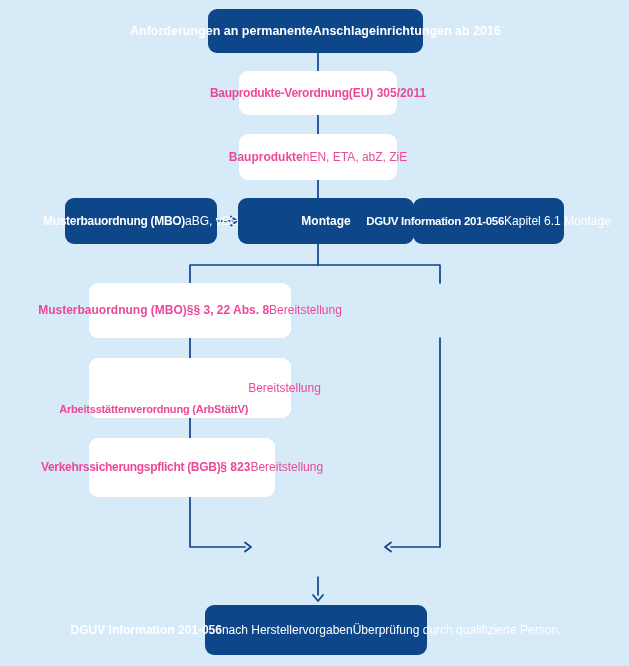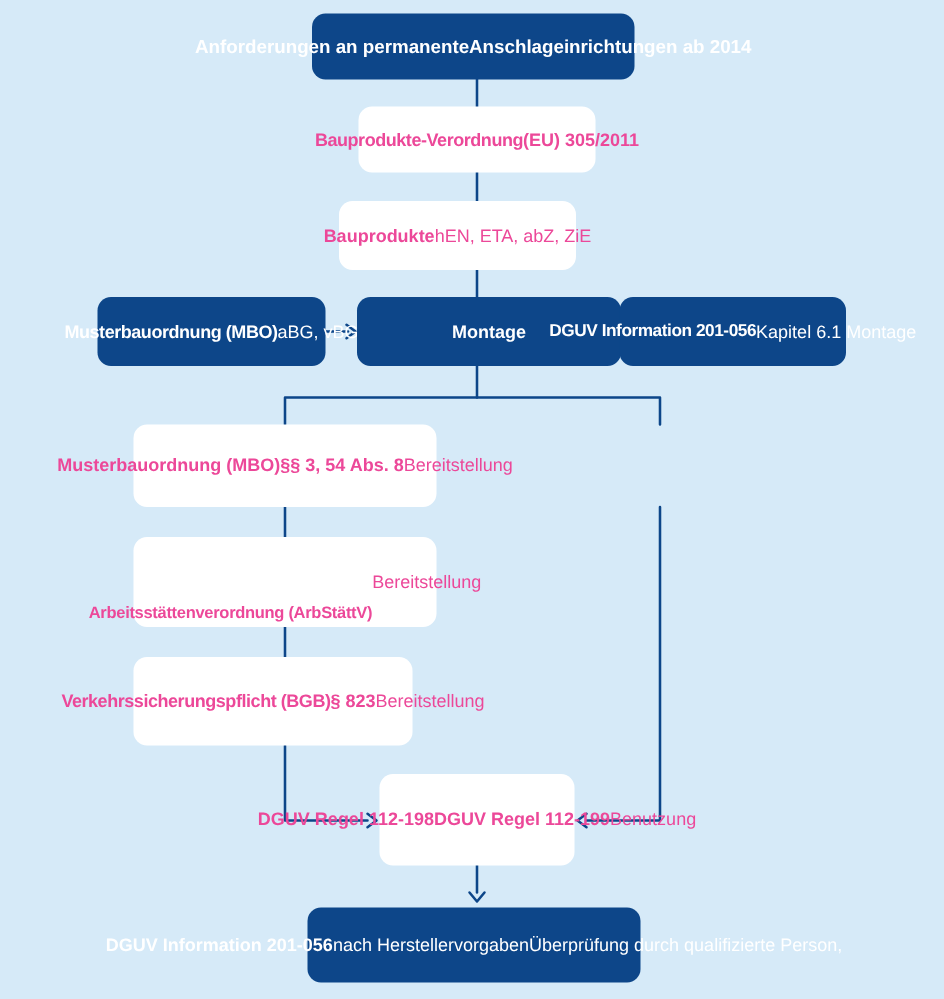--- a/index.html
+++ b/index.html
@@ -59,70 +59,65 @@
       <polyline points="391,542.5 385,547 391,551.5"></polyline>
     </g>
     <g>
       <polyline points="318,577 318,595"></polyline>
       <polyline points="313,595 318,601 323,595"></polyline>
     </g>
   </svg>
 
   <div class="box dark" style="left:208px;top:9px;width:215px;height:44px">
     <span class="b s125">Anforderungen an permanente</span>
-    <span class="b s125">Anschlageinrichtungen ab 2014</span>
+    <span class="b s125">Anschlageinrichtungen ab 2016</span>
   </div>
 
   <div class="box light" style="left:239px;top:71px;width:158px;height:44px">
     <span class="b cond">Bauprodukte-Verordnung</span>
     <span class="b">(EU) 305/2011</span>
   </div>
 
-  <div class="box light" style="left:226px;top:134px;width:158px;height:46px">
+  <div class="box light" style="left:239px;top:134px;width:158px;height:46px">
     <span class="b">Bauprodukte</span>
     <span>hEN, ETA, abZ, ZiE</span>
   </div>
 
   <div class="box dark" style="left:65px;top:198px;width:152px;height:46px">
     <span class="b cond">Musterbauordnung (MBO)</span>
     <span>aBG, vBG</span>
   </div>
 
   <div class="box dark" style="left:238px;top:198px;width:176px;height:46px">
     <span class="b">Montage</span>
   </div>
 
   <div class="box dark" style="left:413px;top:198px;width:151px;height:46px">
     <span class="b s115 cond">DGUV Information 201-056</span>
     <span>Kapitel 6.1 Montage</span>
   </div>
 
   <div class="box light" style="left:89px;top:283px;width:202px;height:55px">
     <span class="b">Musterbauordnung (MBO)</span>
-    <span class="b">§§ 3, 54 Abs. 8</span>
+    <span class="b">§§ 3, 22 Abs. 8</span>
     <span>Bereitstellung</span>
   </div>
 
 
   <div class="box light" style="left:89px;top:358px;width:202px;height:60px">
     <span class="b xs">Arbeitsstättenverordnung (ArbStättV)</span>
     <span>Bereitstellung</span>
   </div>
 
   <div class="box light" style="left:89px;top:438px;width:186px;height:59px">
     <span class="b cond">Verkehrssicherungspflicht (BGB)</span>
     <span class="b">§ 823</span>
     <span>Bereitstellung</span>
   </div>
 
-  <div class="box light" style="left:253px;top:516px;width:130px;height:61px">
-    <span class="b">DGUV Regel 112-198</span>
-    <span class="b">DGUV Regel 112-199</span>
-    <span>Benutzung</span>
-  </div>
 
   <div class="box dark" style="left:205px;top:605px;width:222px;height:50px">
     <span class="b">DGUV Information 201-056</span>
     <span>nach Herstellervorgaben</span>
     <span>Überprüfung durch qualifizierte Person,</span>
   </div>
 
 </div>
 
 </body></html>

